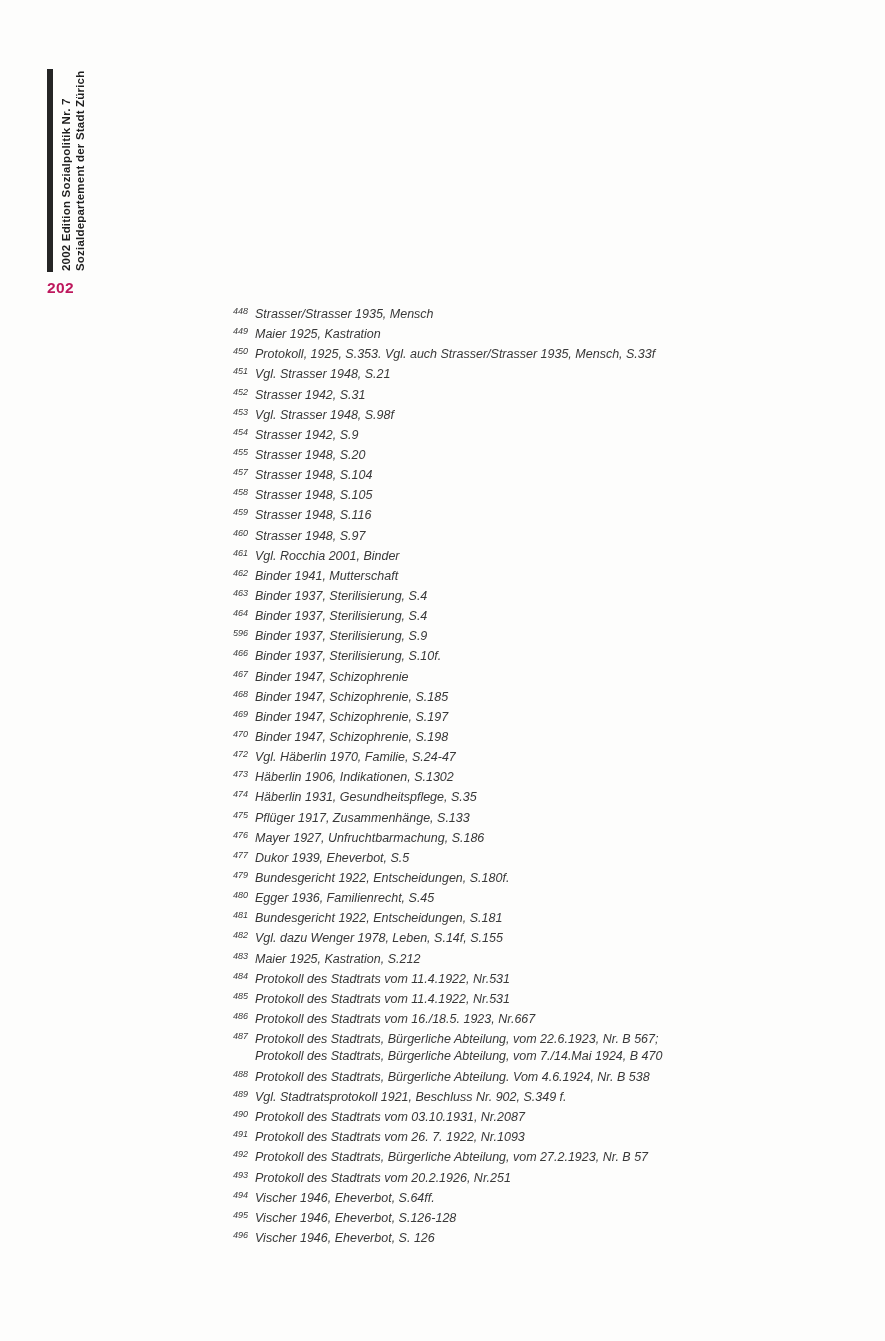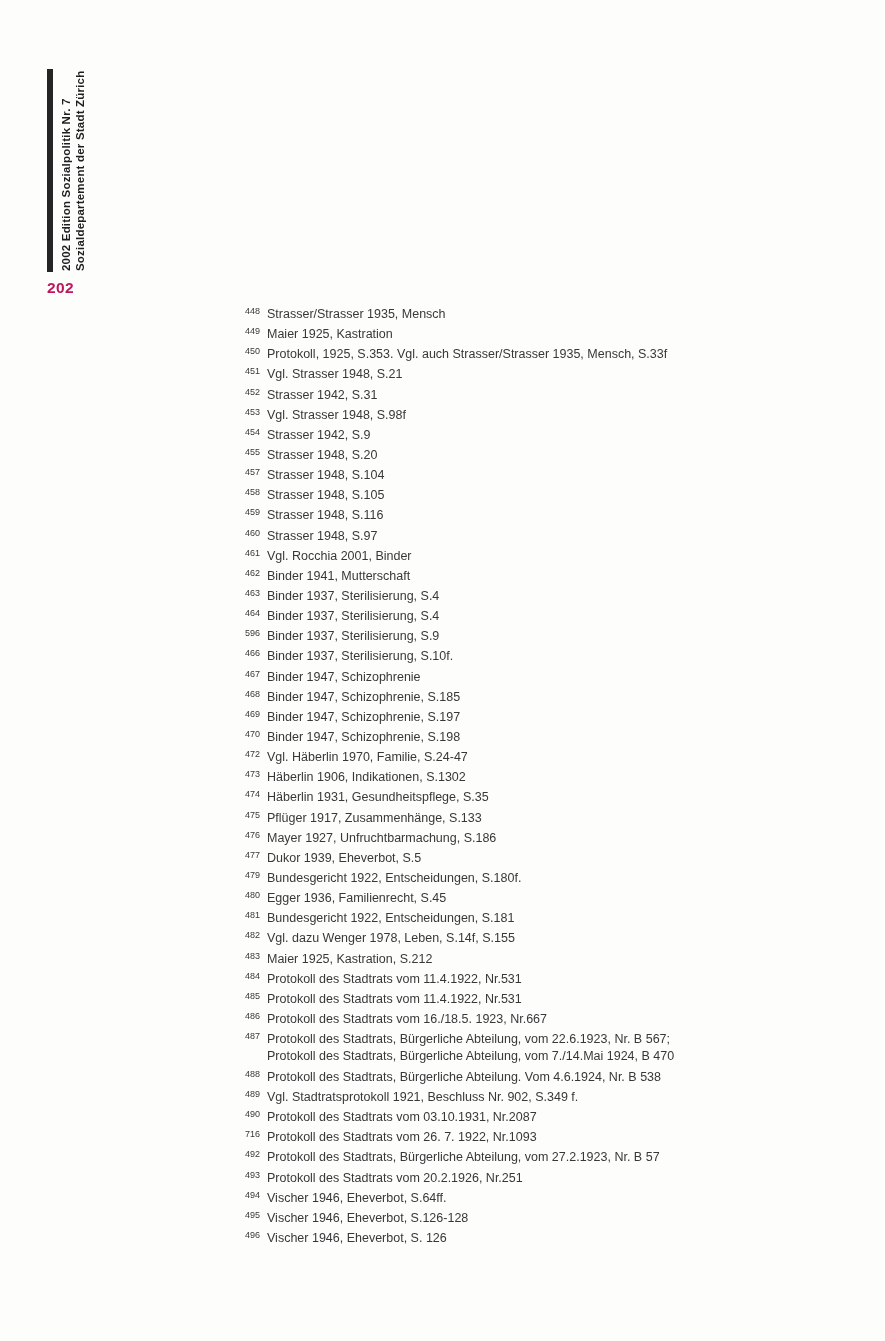--- a/index.html
+++ b/index.html
@@ -37,25 +37,26 @@
     position: absolute;
     left: 47px;
     top: 279px;
     font-size: 15.5px;
     font-weight: bold;
     letter-spacing: 0.4px;
     color: #be185d;
   }
   .content {
     position: absolute;
-    left: 245px;
+    left: 233px;
     top: 303px;
     width: 600px;
     font-size: 12.5px;
     color: #383838;
+    font-style: italic;
   }
   .footnote {
     padding-left: 22px;
     text-indent: -22px;
     line-height: 17.64px;
   }
   .fn-num {
     display: inline-block;
     width: 22px;
     text-indent: 0;
@@ -159,21 +160,21 @@
 
   <div class="footnote"><span class="fn-num">487</span><span class="fn-text">Protokoll des Stadtrats, Bürgerliche Abteilung, vom 22.6.1923, Nr. B 567;
 Protokoll des Stadtrats, Bürgerliche Abteilung, vom 7./14.Mai 1924, B 470</span></div>
 
   <div class="footnote"><span class="fn-num">488</span><span class="fn-text">Protokoll des Stadtrats, Bürgerliche Abteilung. Vom 4.6.1924, Nr. B 538</span></div>
 
   <div class="footnote"><span class="fn-num">489</span><span class="fn-text">Vgl. Stadtratsprotokoll 1921, Beschluss Nr. 902, S.349 f.</span></div>
 
   <div class="footnote"><span class="fn-num">490</span><span class="fn-text">Protokoll des Stadtrats vom 03.10.1931, Nr.2087</span></div>
 
-  <div class="footnote"><span class="fn-num">716</span><span class="fn-text">Protokoll des Stadtrats vom 26. 7. 1922, Nr.1093</span></div>
+  <div class="footnote"><span class="fn-num">491</span><span class="fn-text">Protokoll des Stadtrats vom 26. 7. 1922, Nr.1093</span></div>
 
   <div class="footnote"><span class="fn-num">492</span><span class="fn-text">Protokoll des Stadtrats, Bürgerliche Abteilung, vom 27.2.1923, Nr. B 57</span></div>
 
   <div class="footnote"><span class="fn-num">493</span><span class="fn-text">Protokoll des Stadtrats vom 20.2.1926, Nr.251</span></div>
 
   <div class="footnote"><span class="fn-num">494</span><span class="fn-text">Vischer 1946, Eheverbot, S.64ff.</span></div>
 
   <div class="footnote"><span class="fn-num">495</span><span class="fn-text">Vischer 1946, Eheverbot, S.126-128</span></div>
 
   <div class="footnote"><span class="fn-num">496</span><span class="fn-text">Vischer 1946, Eheverbot, S. 126</span></div>

